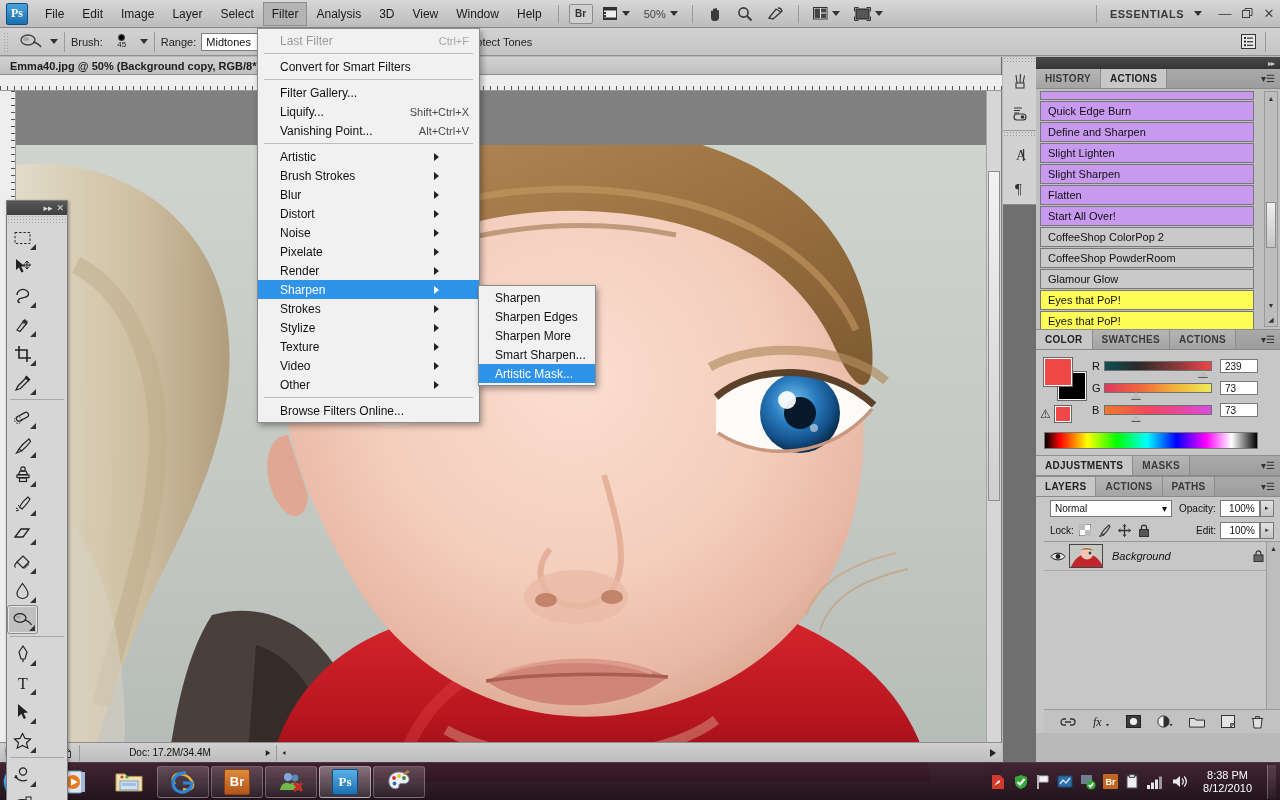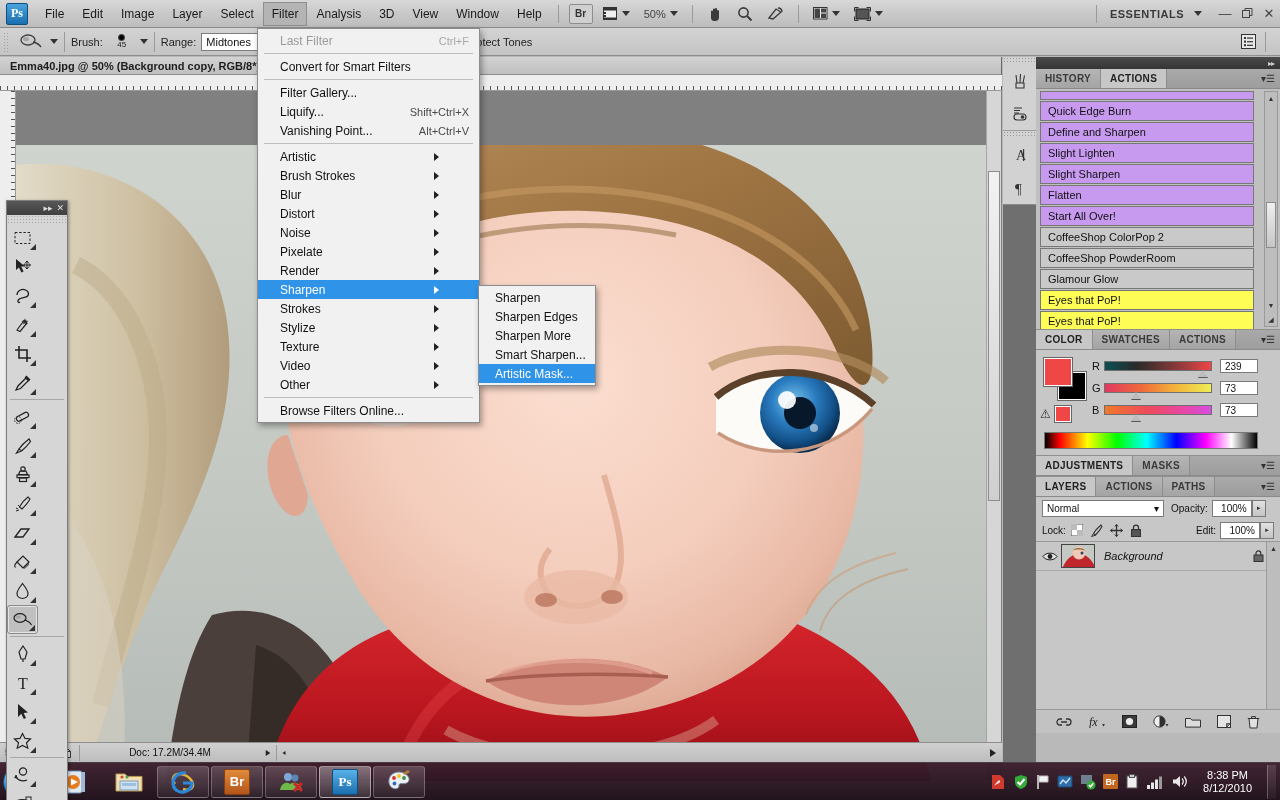--- a/index.html
+++ b/index.html
@@ -173,21 +173,21 @@
   .sl-track{width:108px;height:10px;border:1px solid #6f6f6f;position:relative;}
   .sl-mark{position:absolute;top:8px;width:0;height:0;border-left:5px solid transparent;border-right:5px solid transparent;border-bottom:7px solid #bdbdbd;filter:drop-shadow(0 1px 0 #555);}
   .sl-val{width:38px;height:14px;background:#fff;border:1px solid #7a7a7a;margin-left:8px;font-size:10px;color:#111;display:flex;align-items:center;padding-left:4px;}
   #warnbox{position:absolute;left:4px;top:54px;width:48px;height:20px;display:flex;align-items:center;}
   #warn-tri{font-size:12px;color:#222;}
   #warn-chip{width:16px;height:16px;background:#ef4646;border:1px solid #fff;box-shadow:0 0 0 1px #666;margin-left:4px;}
   #spectrum{position:absolute;left:8px;bottom:6px;width:214px;height:17px;border:1px solid #777;
     background:linear-gradient(90deg,#000 0%,#f00 7%,#ff0 20%,#0f0 34%,#0ff 48%,#00f 62%,#f0f 76%,#fff 88%,#000 100%);}
 
   
-  #layersbody{background:#c7c7c7;}
+  #layersbody{background:#c7c7c7;margin-left:8px;}
   .lrow{height:22px;display:flex;align-items:center;padding:0 6px;}
   .lcombo{height:17px;background:#fff;border:1px solid #7a7a7a;display:flex;align-items:center;padding:0 4px;font-size:10px;color:#111;}
   .lbl{font-size:10px;color:#111;}
   .stepper{width:14px;height:17px;border:1px solid #7a7a7a;background:linear-gradient(180deg,#e2e2e2,#c4c4c4);display:flex;align-items:center;justify-content:center;font-size:7px;color:#333;}
   .lockicons{display:flex;align-items:center;gap:7px;margin-left:5px;}
   #layerlist{position:relative;background:#c7c7c7;height:168px;border-top:1px solid #9a9a9a;}
   .layer{height:29px;display:flex;align-items:center;border-bottom:1px solid #a9a9a9;padding-left:3px;}
   .layer.sel{background:#2f8fe0;}
   .eye{width:22px;text-align:center;font-size:11px;color:#222;}
   .lthumb{width:34px;height:24px;border:1px solid #444;overflow:hidden;position:relative;background:#bbb;}

